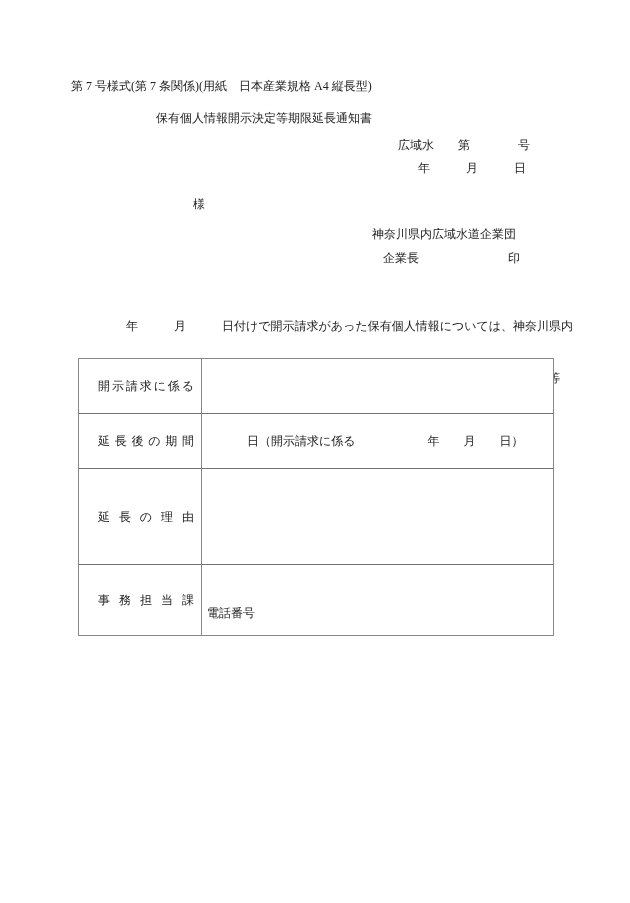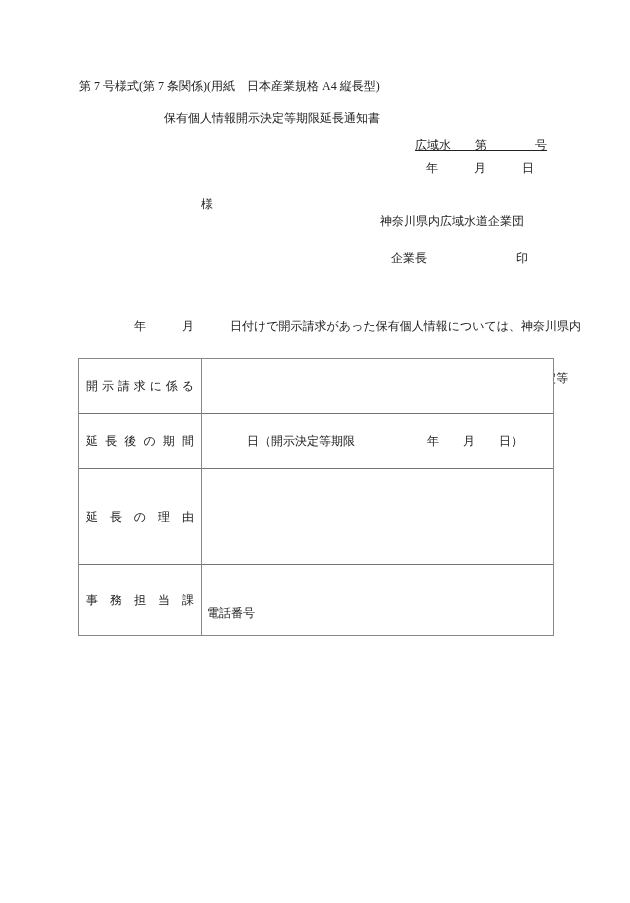--- a/index.html
+++ b/index.html
@@ -9,28 +9,28 @@
     font-family: "Liberation Serif", "DejaVu Serif", serif;
   }
   .page {
     position: relative;
     width: 630px; height: 903px;
     background: #ffffff;
     color: #222222;
     font-size: 12px;
     overflow: hidden;
   }
-  .abs { position: absolute; white-space: pre; line-height: 1.25; margin-left: 8px; }
+  .abs { position: absolute; white-space: pre; line-height: 1.25; }
 
   .form-number { left: 71px; top: 79px; }
   .title { left: 0; top: 111px; width: 528px; text-align: center; }
-  .doc-number { left: 407px; top: 138px; text-decoration: underline; }
+  .doc-number { left: 398px; top: 138px; }
   .date-line { left: 418px; top: 161px; }
   .recipient { left: 193px; top: 197px; }
-  .sender-org { left: 372px; top: 214px; }
+  .sender-org { left: 372px; top: 227px; }
   .sender-title { left: 383px; top: 251px; }
   .seal { left: 508px; top: 251px; }
 
   .body-par { left: 78px; top: 285px; width: 500px; }
   .body-par .bline { white-space: pre; line-height: 22px; }
 
   .form-table {
     position: absolute;
     left: 78px; top: 358px;
     width: 476px; height: 278px;
@@ -47,20 +47,21 @@
     display: flex;
     flex-direction: column;
     justify-content: center;
     padding: 0 7px;
   }
   .label-cell .jline {
     text-align: justify;
     text-align-last: justify;
     line-height: 22px;
     white-space: normal;
+    margin-left: 12px;
   }
   .value-cell { position: relative; }
   .value-center {
     display: flex;
     align-items: center;
     padding-left: 45px;
     white-space: pre;
   }
   .value-bottom {
     display: flex;
@@ -99,21 +100,21 @@
   <div class="form-table">
 
     <div class="cell label-cell">
       <div class="jline">開示請求に係る</div>
     </div>
     <div class="cell value-cell"></div>
 
     <div class="cell bt label-cell">
       <div class="jline">延長後の期間</div>
     </div>
-    <div class="cell bt value-cell value-center">日（開示決定等期限　　　　　　年　　月　　日）</div>
+    <div class="cell bt value-cell value-center">日（開示請求に係る　　　　　　年　　月　　日）</div>
 
     <div class="cell bt label-cell">
       <div class="jline">延長の理由</div>
     </div>
     <div class="cell bt value-cell"></div>
 
     <div class="cell bt label-cell">
       <div class="jline">事務担当課</div>
     </div>
     <div class="cell bt value-cell value-bottom">電話番号</div>

